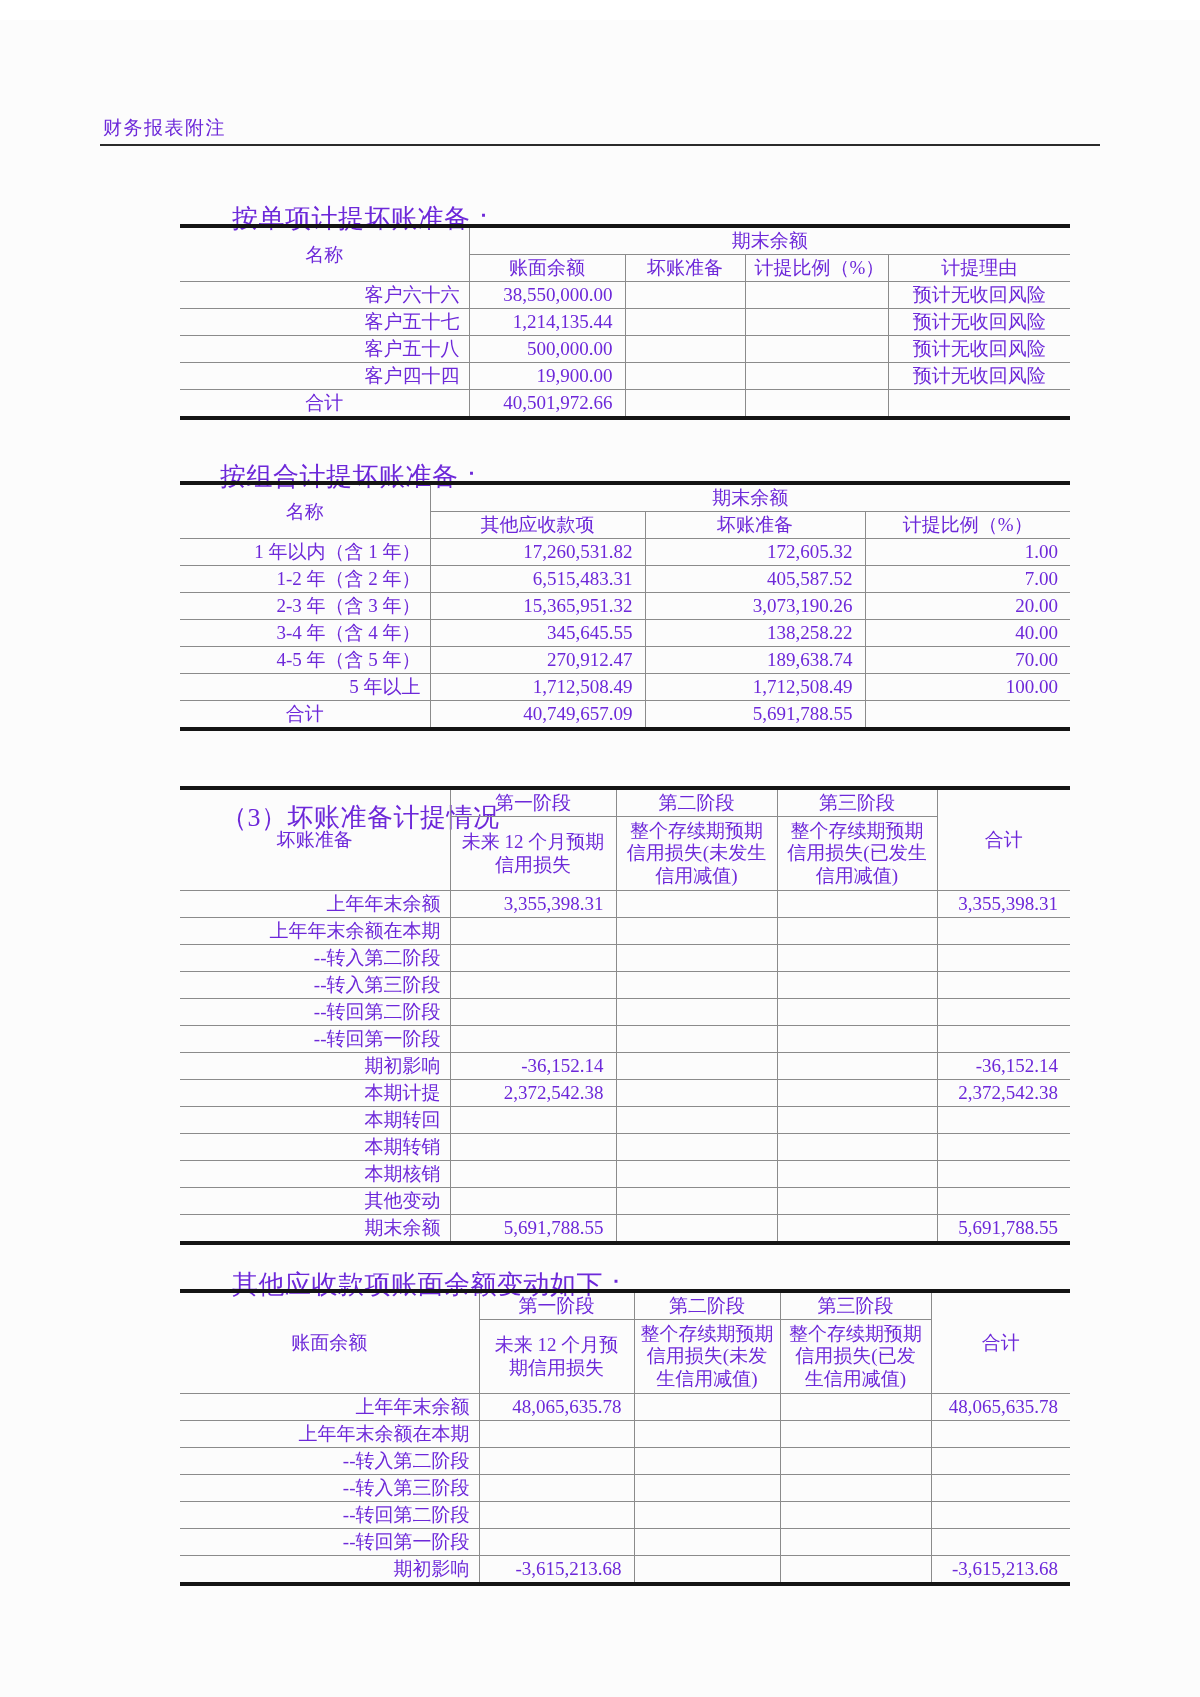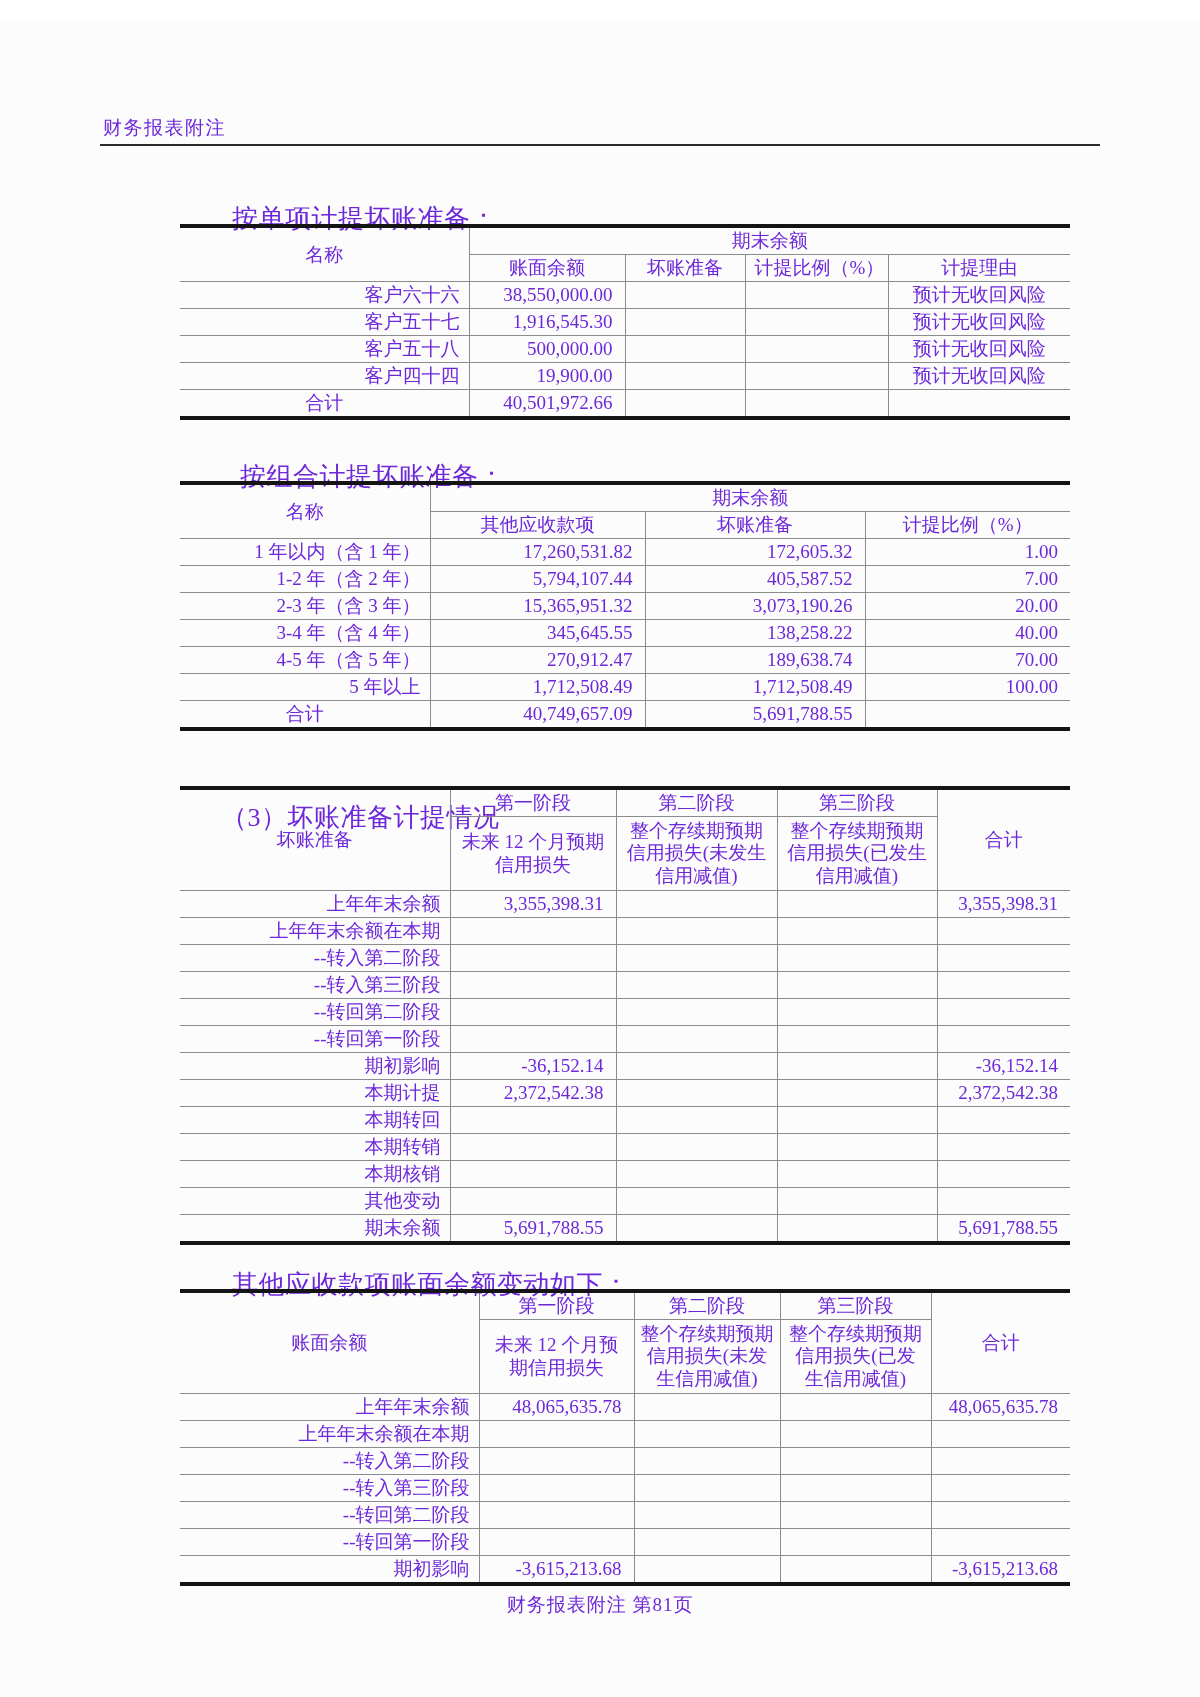--- a/index.html
+++ b/index.html
@@ -66,21 +66,21 @@
     <tbody>
       <tr class="rw">
         <td class="l">客户六十六</td>
         <td class="r">38,550,000.00</td>
         <td class="r"></td>
         <td class="r"></td>
         <td class="c">预计无收回风险</td>
       </tr>
       <tr class="rw">
         <td class="l">客户五十七</td>
-        <td class="r">1,916,545.30</td>
+        <td class="r">1,214,135.44</td>
         <td class="r"></td>
         <td class="r"></td>
         <td class="c">预计无收回风险</td>
       </tr>
       <tr class="rw">
         <td class="l">客户五十八</td>
         <td class="r">500,000.00</td>
         <td class="r"></td>
         <td class="r"></td>
         <td class="c">预计无收回风险</td>
@@ -95,21 +95,21 @@
       <tr class="rw">
         <td class="c">合计</td>
         <td class="r">40,501,972.66</td>
         <td class="r"></td>
         <td class="r"></td>
         <td class="c"></td>
       </tr>
     </tbody>
   </table>
 
-  <div class="sec-title" style="top:439px; left:240px;">按组合计提坏账准备：</div>
+  <div class="sec-title" style="top:439px; left:220px;">按组合计提坏账准备：</div>
   <table class="fin" style="top:461px; left:180px; width:890px;">
     <colgroup>
         <col style="width:250px">
         <col style="width:215px">
         <col style="width:220px">
         <col style="width:205px">
       </colgroup>
     <thead>
       <tr class="h25">
         <th rowspan="2">名称</th>
@@ -123,21 +123,21 @@
     </thead>
     <tbody>
       <tr class="rw">
         <td class="l">1 年以内（含 1 年）</td>
         <td class="r">17,260,531.82</td>
         <td class="r">172,605.32</td>
         <td class="r">1.00</td>
       </tr>
       <tr class="rw">
         <td class="l">1-2 年（含 2 年）</td>
-        <td class="r">5,794,107.44</td>
+        <td class="r">6,515,483.31</td>
         <td class="r">405,587.52</td>
         <td class="r">7.00</td>
       </tr>
       <tr class="rw">
         <td class="l">2-3 年（含 3 年）</td>
         <td class="r">15,365,951.32</td>
         <td class="r">3,073,190.26</td>
         <td class="r">20.00</td>
       </tr>
       <tr class="rw">
@@ -354,15 +354,14 @@
       <tr class="rw">
         <td class="l">期初影响</td>
         <td class="r">-3,615,213.68</td>
         <td class="r"></td>
         <td class="r"></td>
         <td class="r">-3,615,213.68</td>
       </tr>
     </tbody>
   </table>
 
-  <div class="footer">财务报表附注  第81页</div>
 
 </div>
 
 </body></html>

